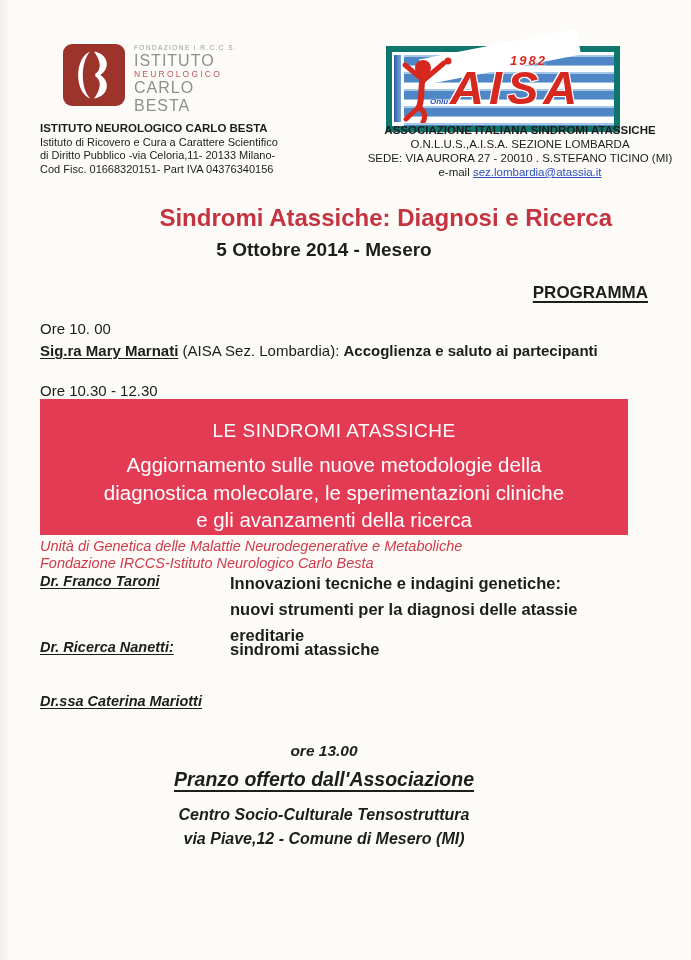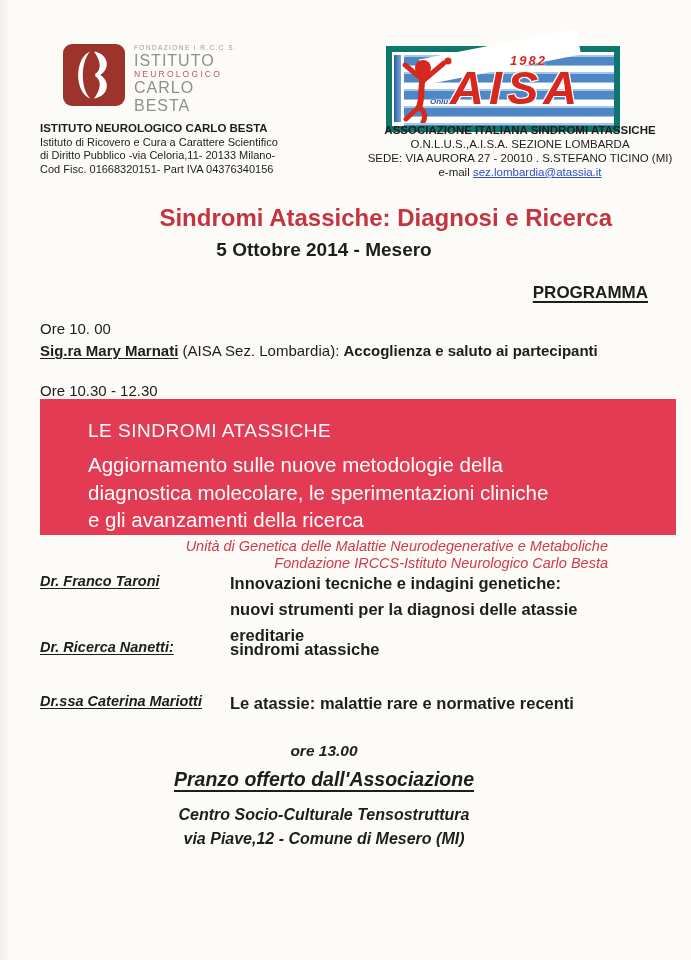--- a/index.html
+++ b/index.html
@@ -41,24 +41,24 @@
   .sub-title { position:absolute; left:0; top:239px; width:648px; text-align:center; font-size:19px; font-weight:bold; }
   .prog-head { position:absolute; left:0; top:283px; width:648px; text-align:right; font-size:17px; font-weight:bold; }
   .prog-head span { text-decoration:underline; text-decoration-thickness:2px; text-underline-offset:3px; }
   
   .time { position:absolute; left:40px; font-size:15px; }
   .t1 { top:320px; } .t2 { top:382px; }
   .welcome { position:absolute; left:40px; top:342px; width:610px; font-size:15px; }
   .welcome .nm { font-weight:bold; text-decoration:underline; text-underline-offset:2px; }
   .welcome .talk { font-weight:bold; }
   
-  .banner { position:absolute; left:40px; top:399px; width:588px; height:136px; background:#e43b55; color:#ffffff; text-align:left;padding-left:48px; }
+  .banner { position:absolute; left:40px; top:399px; width:588px; height:136px; background:#e43b55; color:#ffffff; text-align:center; }
   .banner-title { margin-top:21px; font-size:19px; font-weight:500; letter-spacing:0.5px; }
   .banner-lines { margin-top:9px; font-size:20.5px; line-height:27.5px; font-weight:400; }
-  .unit { position:absolute; left:40px; top:538px; width:568px; text-align:right;
+  .unit { position:absolute; left:40px; top:538px; width:568px; text-align:left;
     color:#cf3b49; font-style:italic; font-size:14.5px; line-height:17px; }
   
   .spk-name { position:absolute; left:40px; font-size:14.5px; font-weight:bold; font-style:italic;
     text-decoration:underline; text-underline-offset:2px; }
   .spk-talk { position:absolute; left:230px; width:390px; font-size:16.5px; font-weight:bold; line-height:26px; }
   .r1n { top:573px; } .r1t { top:570px; }
   .r2n { top:639px; } .r2t { top:636px; }
   .r3n { top:693px; } .r3t { top:690px; }
   
   .center-block { position:absolute; left:0; width:648px; text-align:center; }
@@ -150,21 +150,18 @@
   <div class="spk-talk r1t">
     <div>Innovazioni tecniche e indagini genetiche:</div>
     <div>nuovi strumenti per la diagnosi delle atassie</div>
     <div>ereditarie</div>
   </div>
   <div class="spk-name r2n">Dr. Ricerca Nanetti:</div>
   <div class="spk-talk r2t">
     <div>sindromi atassiche</div>
   </div>
   <div class="spk-name r3n">Dr.ssa Caterina Mariotti</div>
-  <div class="spk-talk r3t">
-    <div>Le atassie: malattie rare e normative recenti</div>
-  </div>
 
   <div class="center-block lunch-time">ore 13.00</div>
   <div class="center-block lunch-title"><span>Pranzo offerto dall'Associazione</span></div>
   <div class="center-block lunch-venue1">Centro Socio-Culturale Tensostruttura</div>
   <div class="center-block lunch-venue2">via Piave,12 - Comune di Mesero (MI)</div>
 </div>
 
 </body></html>

